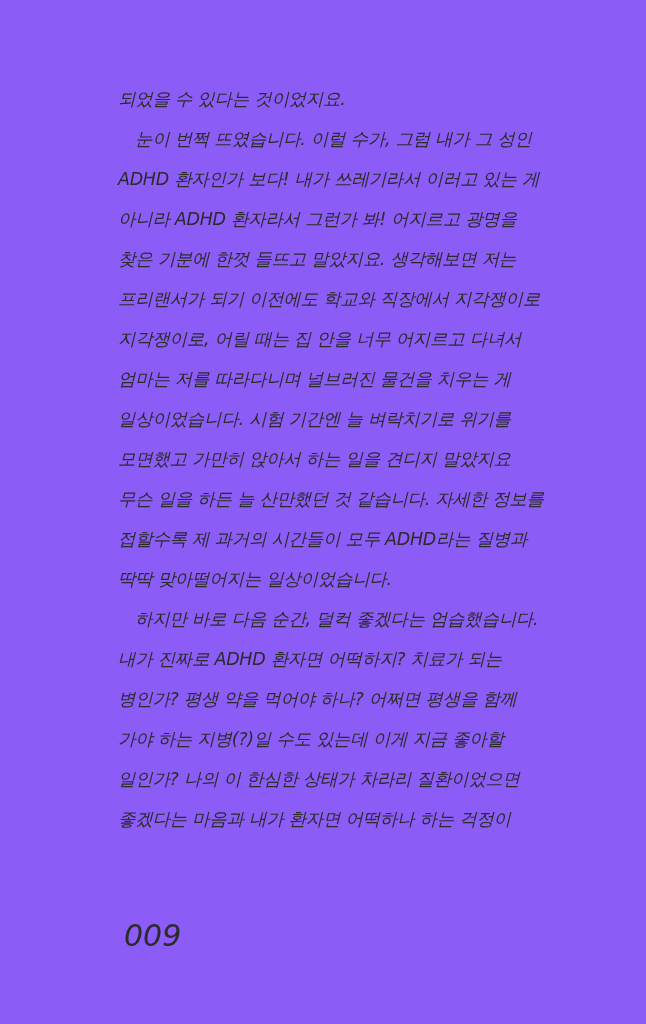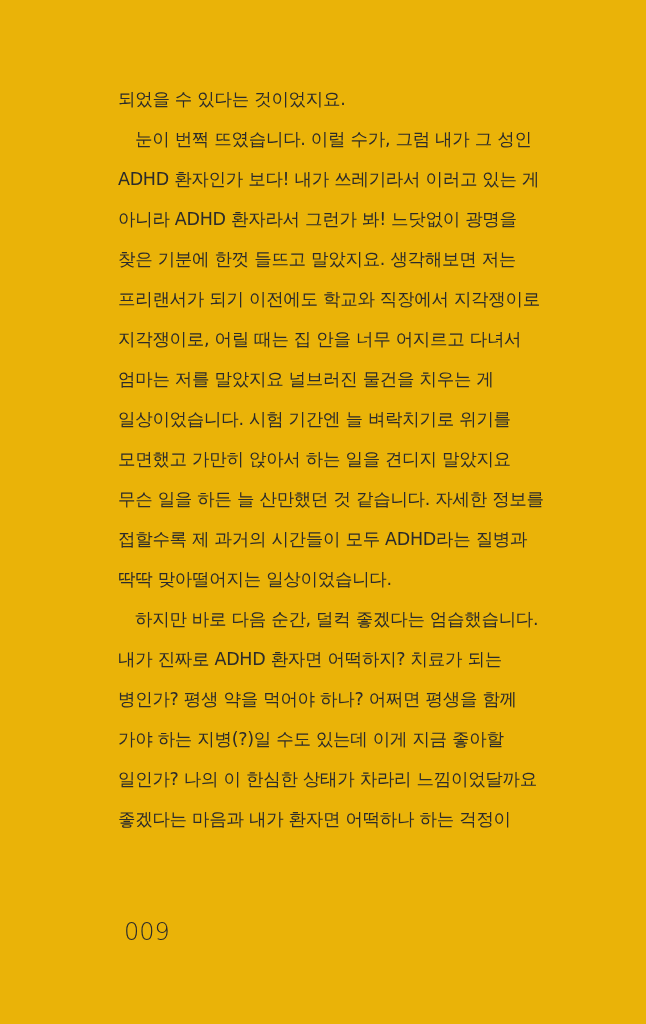--- a/index.html
+++ b/index.html
@@ -14,21 +14,22 @@
       overflow: hidden;
       font-family: "DejaVu Sans", "Liberation Sans", sans-serif;
       color: #2a2a2a;
     }
     .page {
       position: absolute;
       left: 0;
       top: 0;
       width: 646px;
       height: 1024px;
-      background: #eab308;
+      background: #8b5cf6;
+      font-style: italic;
     }
     .text-block {
       position: absolute;
       left: 118px;
       top: 78px;
       width: 470px;
     }
     .line {
       position: absolute;
       left: 0;
@@ -40,46 +41,46 @@
       color: #2b2b2b;
     }
     .line.indent {
       left: 17px;
     }
     .page-number {
       position: absolute;
       left: 124px;
       top: 918px;
       font-family: "DejaVu Sans", sans-serif;
-      font-size: 24px;
+      font-size: 30px;
       font-weight: 300;
       color: #2b2b2b;
       letter-spacing: 0px;
     }
   </style>
 </head>
 <body>
 
 <div class="page">
   <div class="text-block">
     <div class="line" style="top:0px">되었을 수 있다는 것이었지요.</div>
     <div class="line indent" style="top:40px">눈이 번쩍 뜨였습니다. 이럴 수가, 그럼 내가 그 성인</div>
     <div class="line" style="top:80px">ADHD 환자인가 보다! 내가 쓰레기라서 이러고 있는 게</div>
-    <div class="line" style="top:120px">아니라 ADHD 환자라서 그런가 봐! 느닷없이 광명을</div>
+    <div class="line" style="top:120px">아니라 ADHD 환자라서 그런가 봐! 어지르고 광명을</div>
     <div class="line" style="top:160px">찾은 기분에 한껏 들뜨고 말았지요. 생각해보면 저는</div>
     <div class="line" style="top:200px">프리랜서가 되기 이전에도 학교와 직장에서 지각쟁이로</div>
     <div class="line" style="top:240px">지각쟁이로, 어릴 때는 집 안을 너무 어지르고 다녀서</div>
-    <div class="line" style="top:280px">엄마는 저를 말았지요 널브러진 물건을 치우는 게</div>
+    <div class="line" style="top:280px">엄마는 저를 따라다니며 널브러진 물건을 치우는 게</div>
     <div class="line" style="top:320px">일상이었습니다. 시험 기간엔 늘 벼락치기로 위기를</div>
     <div class="line" style="top:360px">모면했고 가만히 앉아서 하는 일을 견디지 말았지요</div>
     <div class="line" style="top:400px">무슨 일을 하든 늘 산만했던 것 같습니다. 자세한 정보를</div>
     <div class="line" style="top:440px">접할수록 제 과거의 시간들이 모두 ADHD라는 질병과</div>
     <div class="line" style="top:480px">딱딱 맞아떨어지는 일상이었습니다.</div>
     <div class="line indent" style="top:520px">하지만 바로 다음 순간, 덜컥 좋겠다는 엄습했습니다.</div>
     <div class="line" style="top:560px">내가 진짜로 ADHD 환자면 어떡하지? 치료가 되는</div>
     <div class="line" style="top:600px">병인가? 평생 약을 먹어야 하나? 어쩌면 평생을 함께</div>
     <div class="line" style="top:640px">가야 하는 지병(?)일 수도 있는데 이게 지금 좋아할</div>
-    <div class="line" style="top:680px">일인가? 나의 이 한심한 상태가 차라리 느낌이었달까요</div>
+    <div class="line" style="top:680px">일인가? 나의 이 한심한 상태가 차라리 질환이었으면</div>
     <div class="line" style="top:720px">좋겠다는 마음과 내가 환자면 어떡하나 하는 걱정이</div>
   </div>
 
   <div class="page-number">009</div>
 </div>
 
 </body></html>

